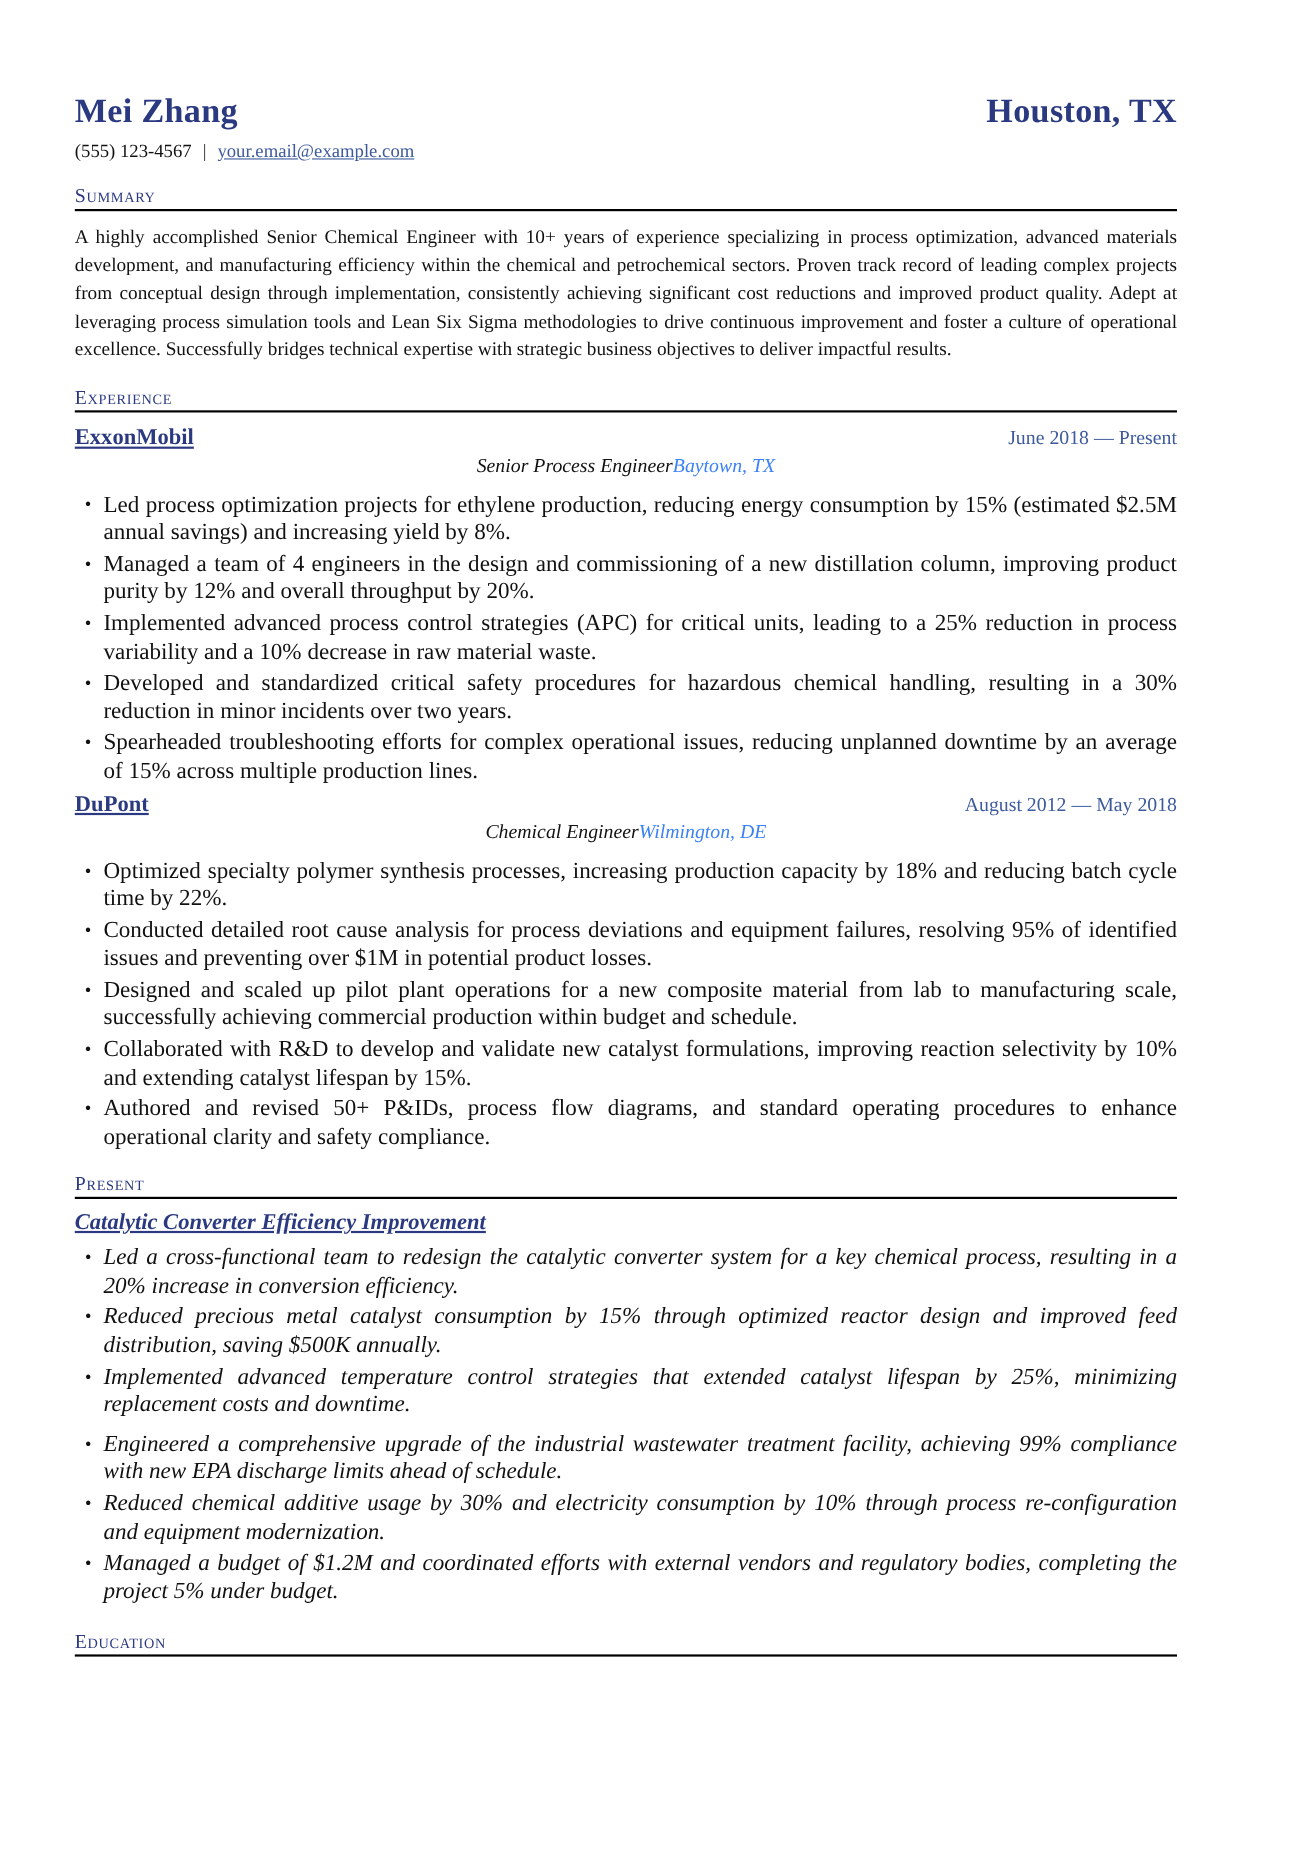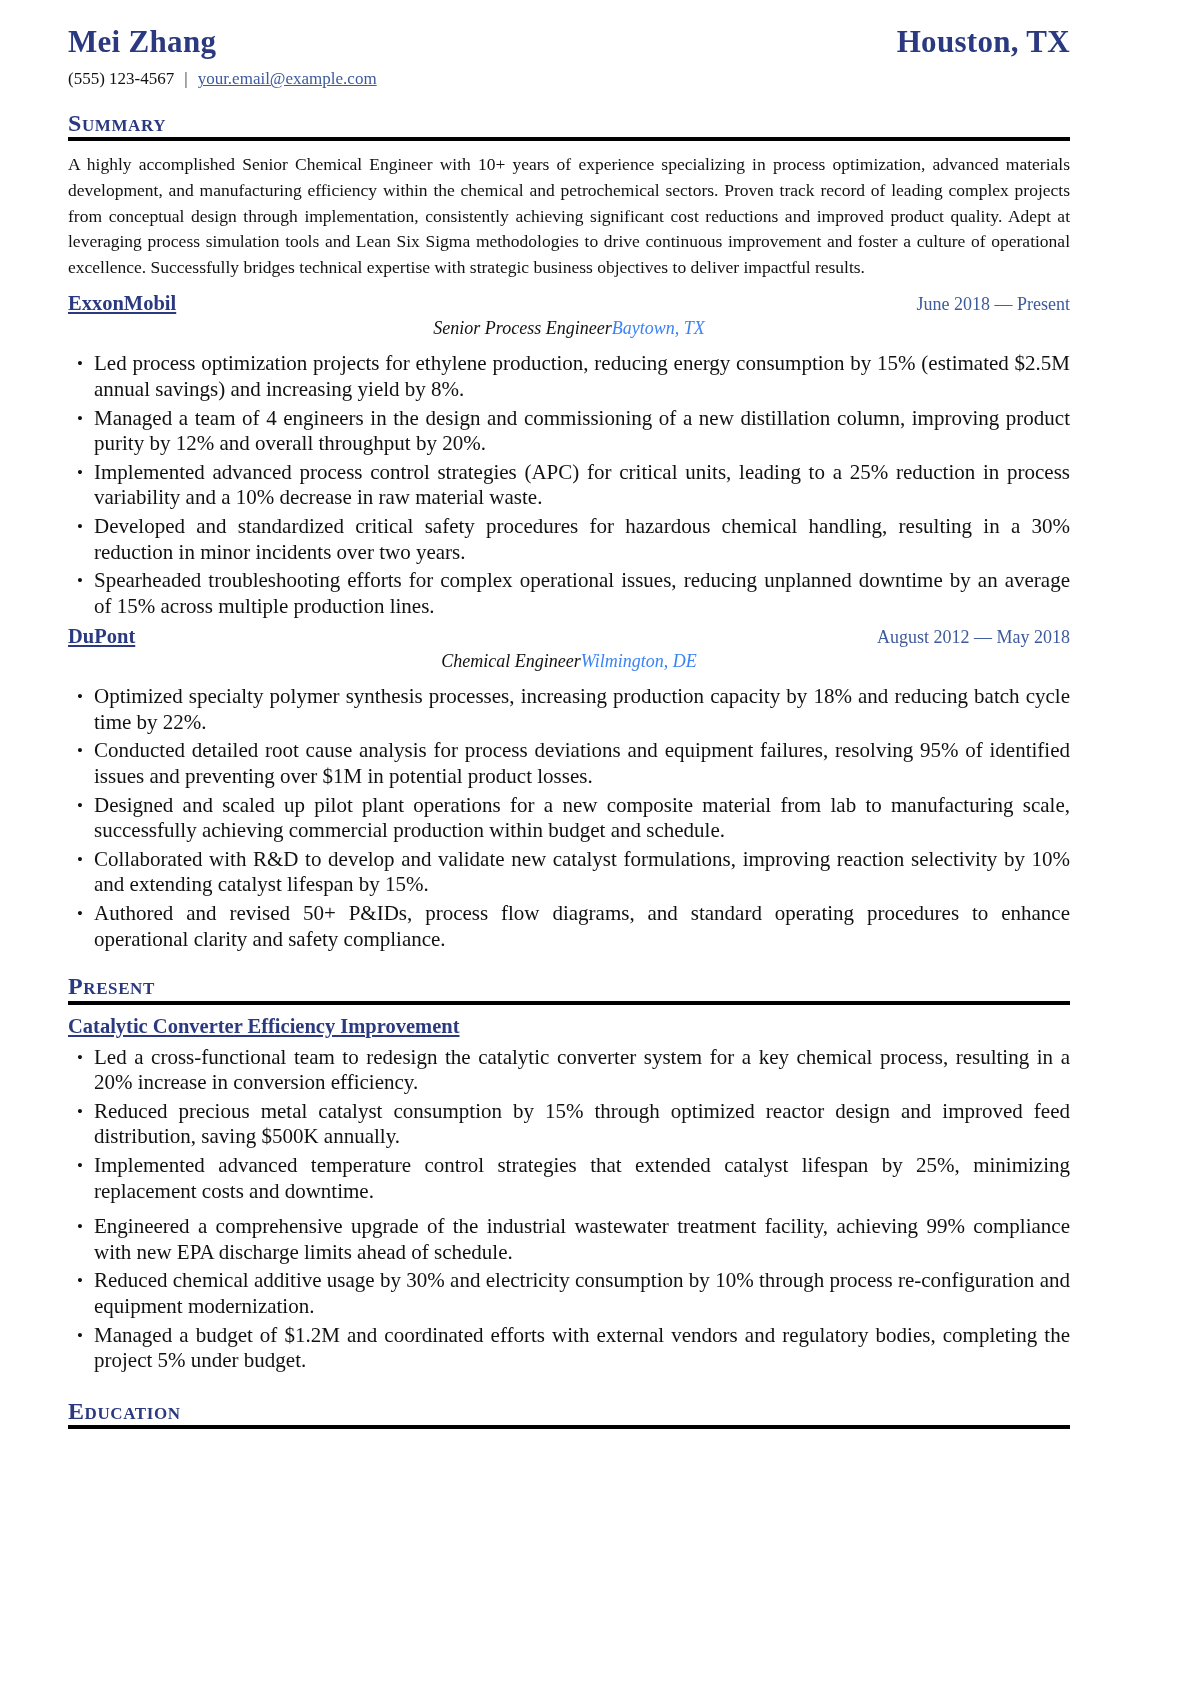--- a/index.html
+++ b/index.html
@@ -6,21 +6,21 @@
   html, body { background: #ffffff; }
   body {
     width: 1190px;
     height: 1683px;
     font-family: "Liberation Serif", "DejaVu Serif", serif;
     color: #111111;
     position: relative;
     overflow: hidden;
   }
   .page {
-    padding: 24px 68px 40px 68px;
+    padding: 83px 68px 40px 68px;
     width: 1138px;
   }
 
   
   .header-row {
     display: flex;
     justify-content: space-between;
     align-items: baseline;
   }
   .name, .loc {
@@ -37,26 +37,26 @@
   .contact-sep { margin: 0 10px; color: #333333; }
   .email-link {
     color: #3d5a9c;
     text-decoration: underline;
     cursor: pointer;
   }
 
   
   h2.sec-heading {
     margin-top: 21px;
-    font-size: 24px;
-    font-weight: bold;
+    font-size: 18px;
+    font-weight: normal;
     font-variant: small-caps;
     letter-spacing: 0.6px;
     color: #2b3a80;
-    border-bottom: 4px solid #000000;
+    border-bottom: 2px solid #000000;
     padding-bottom: 1px;
     line-height: 1.1;
   }
 
   
   .summary-text {
     margin-top: 11px;
     font-size: 17.5px;
     line-height: 25.6px;
     text-align: justify;
@@ -106,21 +106,21 @@
   }
   ul.bullets li::before {
     content: "\2022";
     position: absolute;
     left: -17px;
     top: 0;
     font-size: 17px;
     color: #111111;
   }
 
-  .project { margin-top: 10px; }
+  .project { margin-top: 10px; font-style: italic; }
   .project-name {
     font-size: 20.5px;
     font-weight: bold;
     color: #2b3a80;
     text-decoration: underline;
   }
   .project ul.bullets { margin-top: 7px; }
 
   .edu-section h2 { margin-top: 24px; }
 </style>
@@ -138,20 +138,21 @@
       <span>(555) 123-4567</span><span class="contact-sep">|</span><a class="email-link">your.email@example.com</a>
     </div>
   </header>
 
   <section>
     <h2 class="sec-heading">Summary</h2>
     <p class="summary-text">A highly accomplished Senior Chemical Engineer with 10+ years of experience specializing in process optimization, advanced materials development, and manufacturing efficiency within the chemical and petrochemical sectors. Proven track record of leading complex projects from conceptual design through implementation, consistently achieving significant cost reductions and improved product quality. Adept at leveraging process simulation tools and Lean Six Sigma methodologies to drive continuous improvement and foster a culture of operational excellence. Successfully bridges technical expertise with strategic business objectives to deliver impactful results.</p>
   </section>
 
   <section>
+    <h2 class="sec-heading">Experience</h2>
 
     <div class="job">
       <div class="job-row1">
         <span class="company">ExxonMobil</span>
         <span class="dates">June 2018 — Present</span>
       </div>
       <div class="job-row2">
         <span class="job-title">Senior Process Engineer</span>
         <span class="job-loc">Baytown, TX</span>
       </div>

